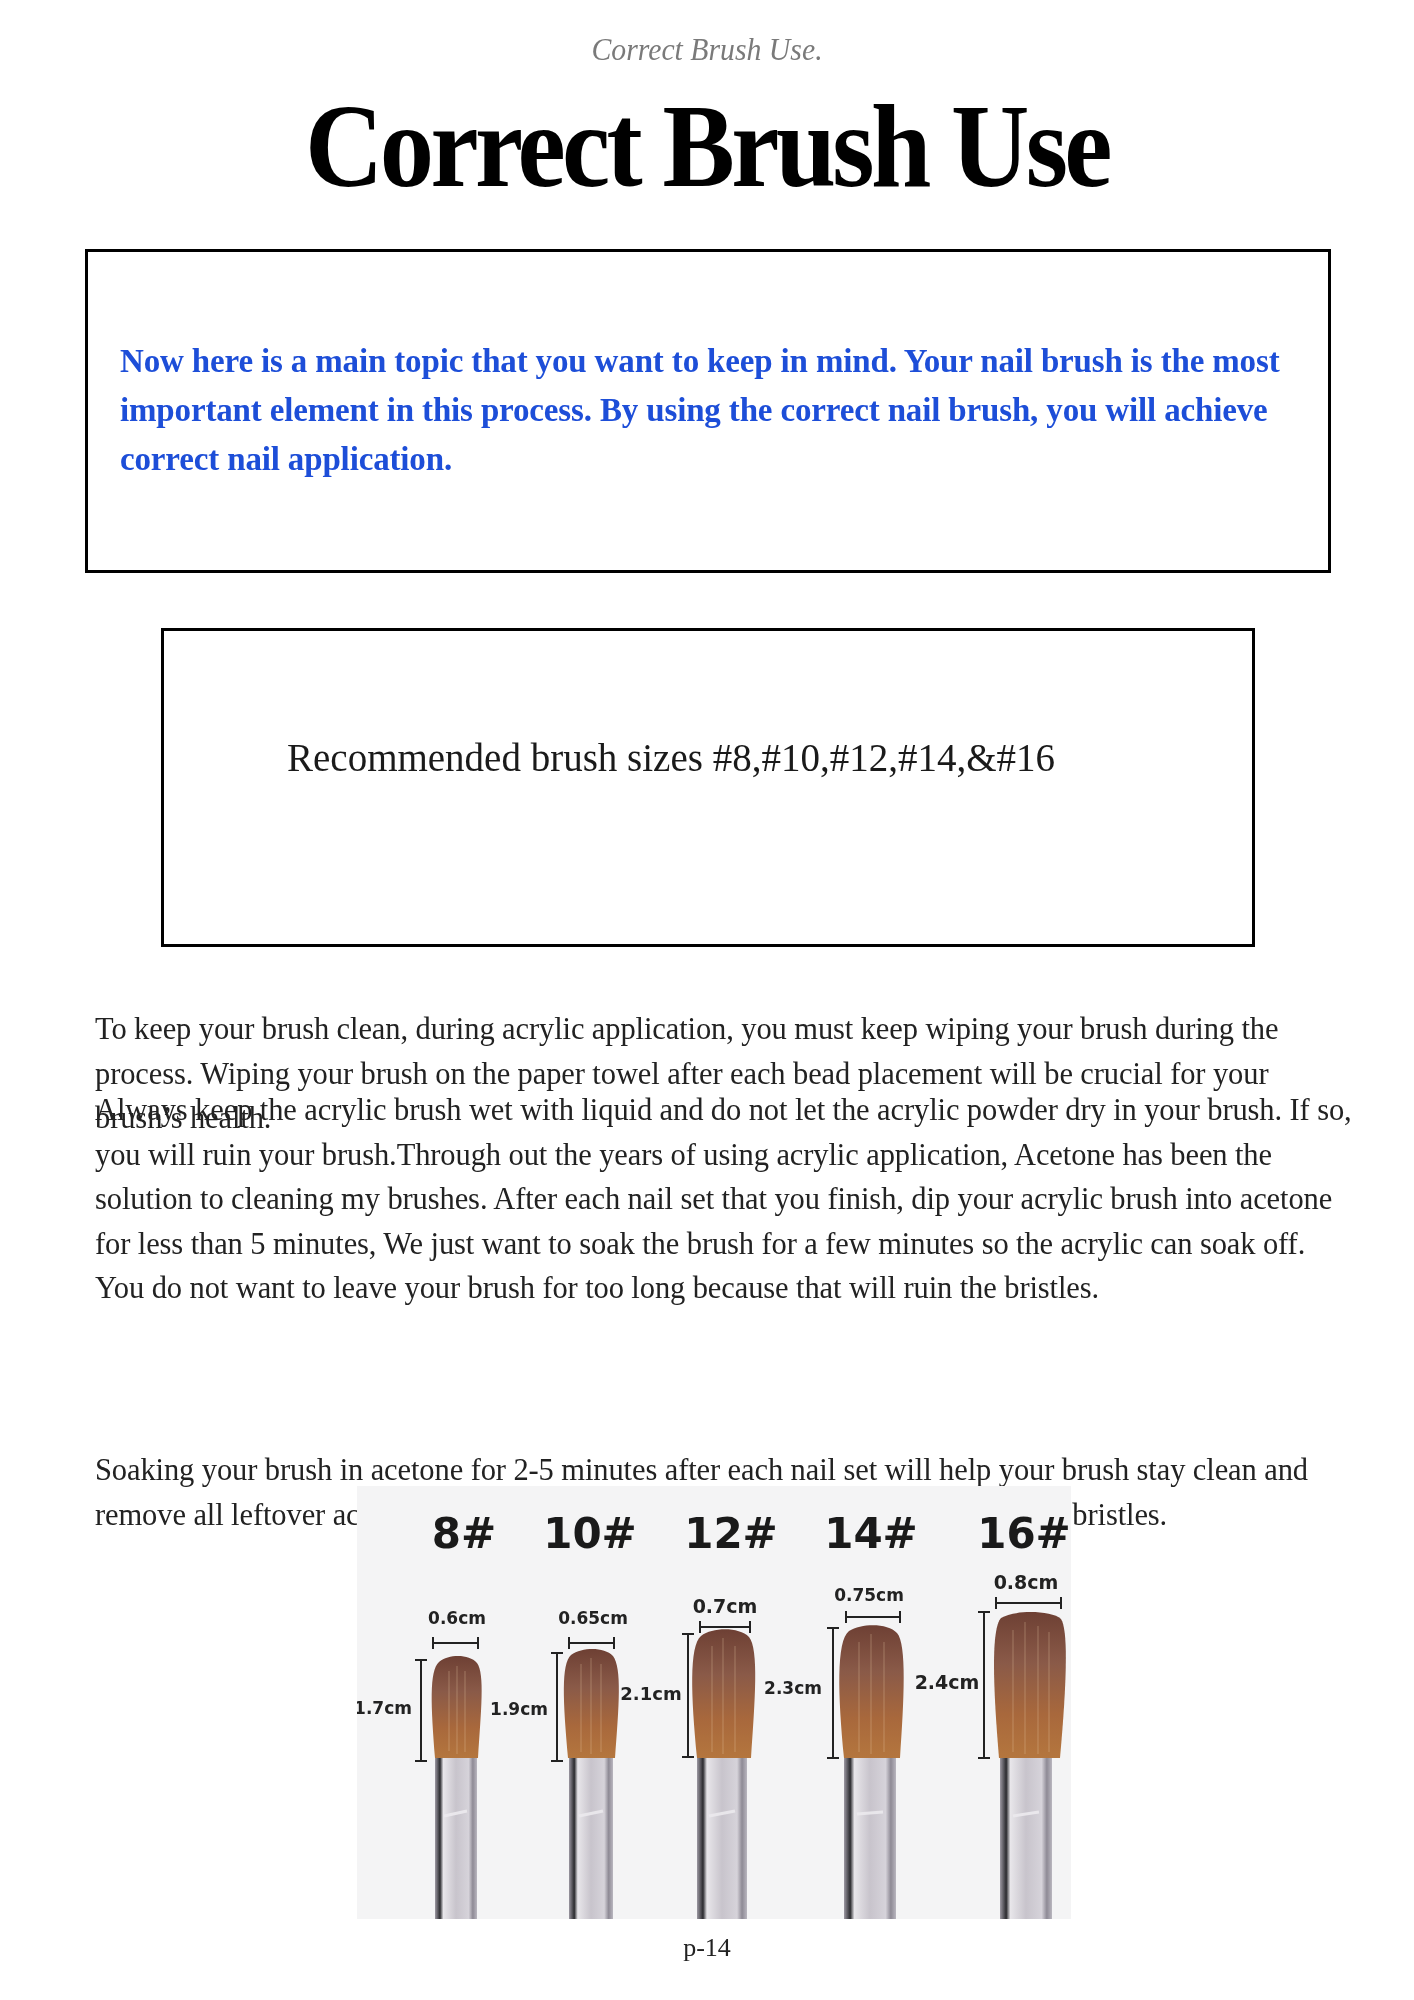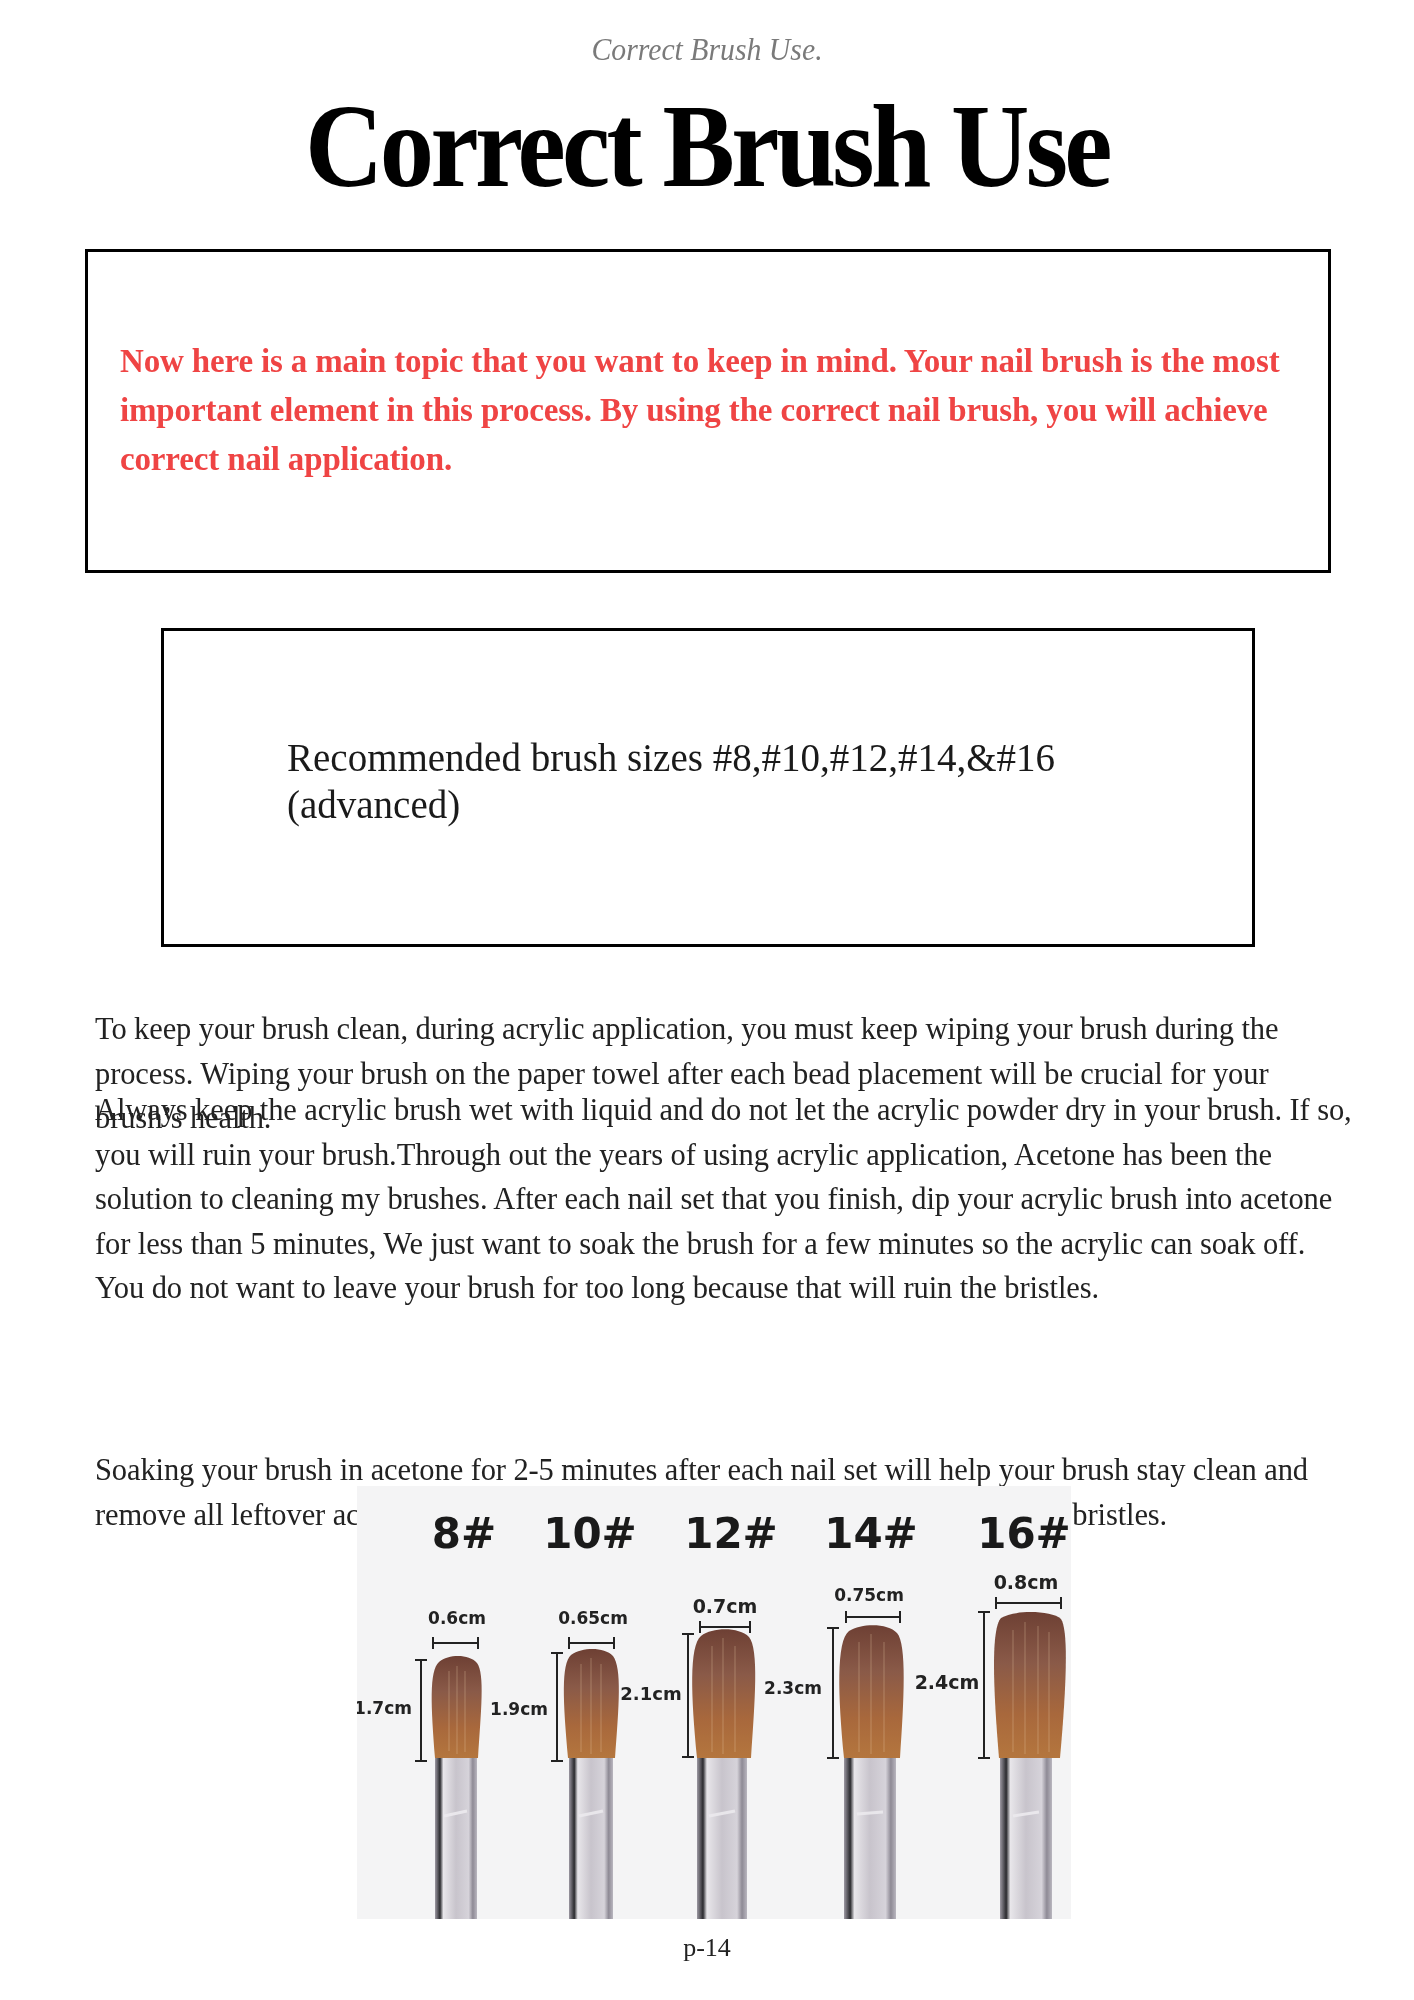--- a/index.html
+++ b/index.html
@@ -19,21 +19,21 @@
       transform: scaleX(0.92); transform-origin: 50% 50%;
     }
     .box {
       border: 3px solid #000; box-sizing: border-box; background: #fff;
     }
     .box1 { left: 85px; top: 249px; width: 1246px; height: 324px; }
     .box2 { left: 161px; top: 628px; width: 1094px; height: 319px; }
     .box1-text {
       left: 120px; top: 337px; width: 1200px;
       font-family: "Liberation Serif", serif; font-weight: bold;
-      font-size: 33px; line-height: 49px; color: #ef4444;
+      font-size: 33px; line-height: 49px; color: #1d4ed8;
       letter-spacing: -0.15px;
     }
     .box2-text {
       left: 243px; top: 734px; width: 980px;
       font-family: "Liberation Serif", serif;
       font-size: 39px; line-height: 47px; color: #1a1a1a; margin-left: 44px;
     }
     .para {
       left: 95px; width: 1260px;
       font-family: "Liberation Serif", serif;
@@ -58,21 +58,20 @@
 
 <div class="abs subtitle">Correct Brush Use.</div>
 <div class="abs title">Correct Brush Use</div>
 
 <div class="abs box box1"></div>
 <div class="abs box1-text">Now here is a main topic that you want to keep in mind. Your nail brush is the most important element in this process. By using the correct nail brush, you will achieve correct nail application.</div>
 
 <div class="abs box box2"></div>
 <div class="abs box2-text">
   <div>Recommended brush sizes #8,#10,#12,#14,&amp;#16</div>
-  <div>(advanced)</div>
 </div>
 
 <div class="abs para p1">To keep your brush clean, during acrylic application, you must keep wiping your brush during the process. Wiping your brush on the paper towel after each bead placement will be crucial for your brush’s health.</div>
 <div class="abs para p2">Always keep the acrylic brush wet with liquid and do not let the acrylic powder dry in your brush. If so, you will ruin your brush.Through out the years of using acrylic application, Acetone has been the solution to cleaning my brushes. After each nail set that you finish, dip your acrylic brush into acetone for less than 5 minutes, We just want to soak the brush for a few minutes so the acrylic can soak off. You do not want to leave your brush for too long because that will ruin the bristles.</div>
 <div class="abs para p3">
   <span style="display:block;width:1260px;">Soaking your brush in acetone for 2-5 minutes after each nail set will help your brush stay clean and remove all leftover acrylic from bristles. After each soak, apply citcile oil on the bristles.</span>
 </div>
 
 <div class="abs chart">
   <svg width="714" height="433" viewBox="0 0 714 433" xmlns="http://www.w3.org/2000/svg">

